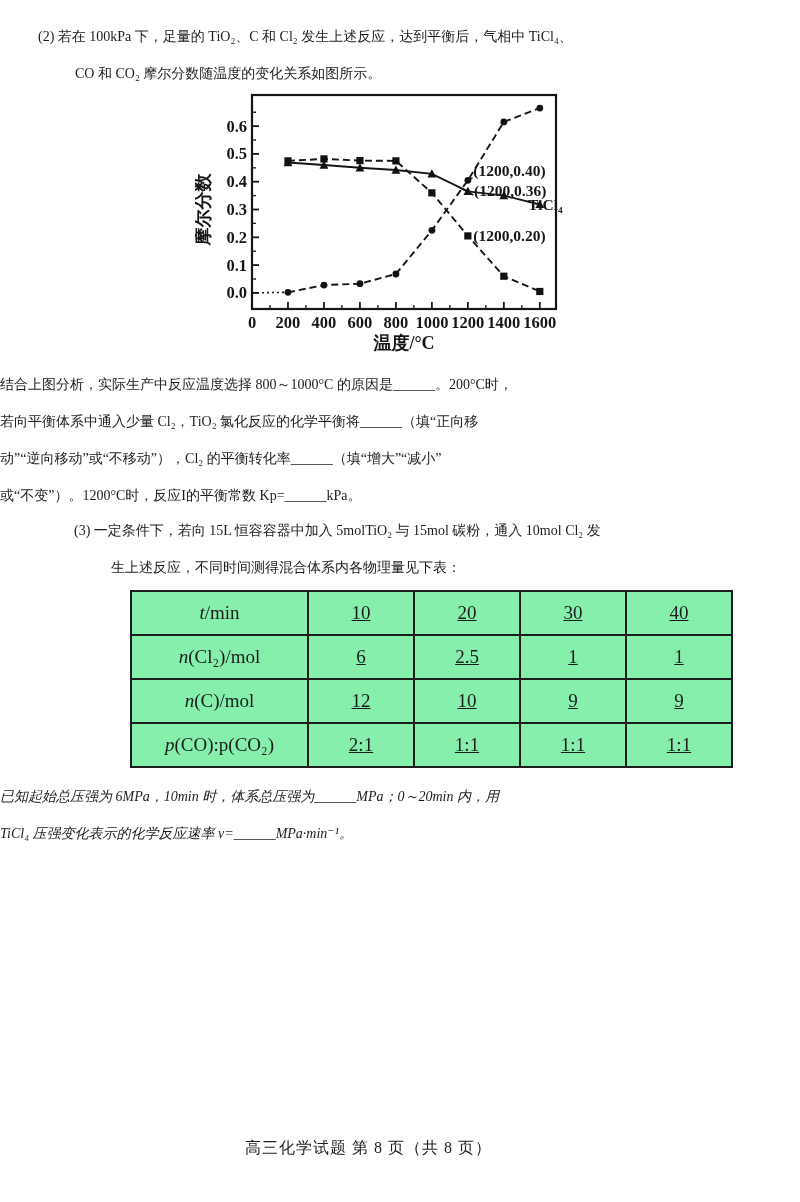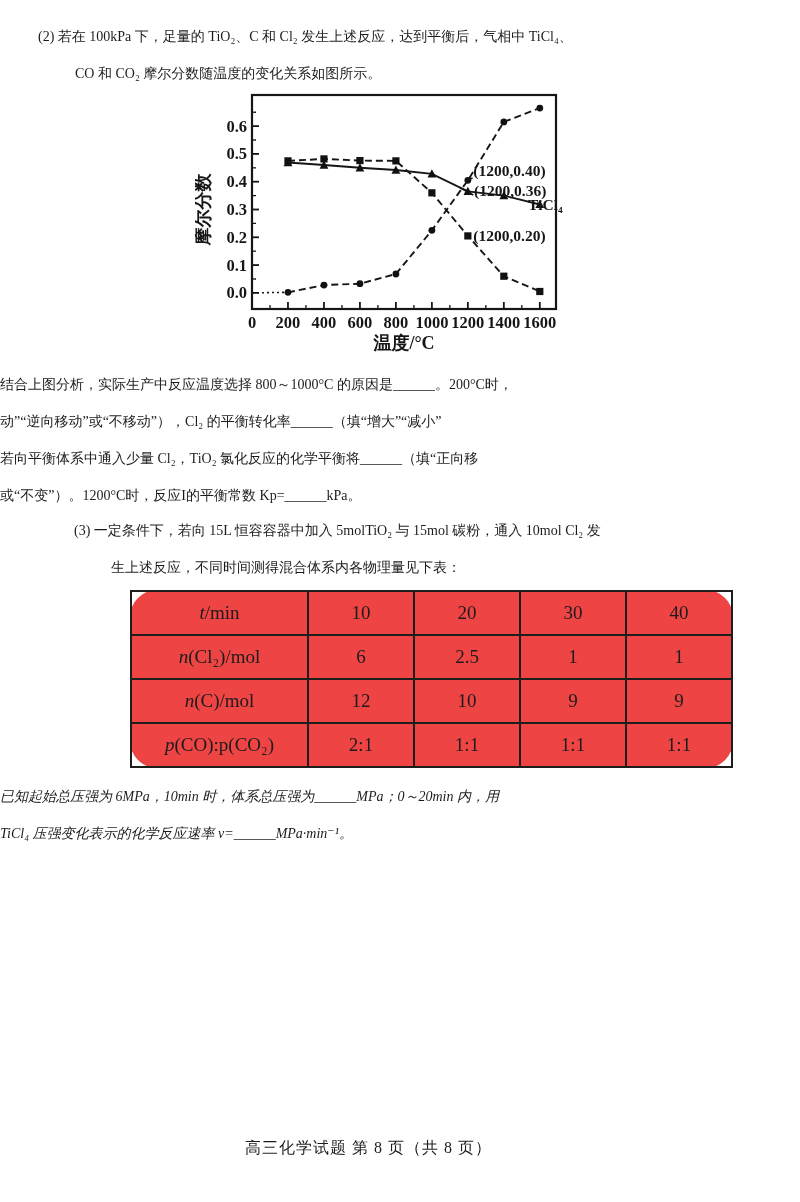--- a/index.html
+++ b/index.html
@@ -10,25 +10,25 @@
   .para{position:absolute;left:0;width:800px;}
   .ln{font-size:14px;line-height:37px;white-space:nowrap;}
   .hang .ln{margin-left:75px;}
   .hang .ln.first{margin-left:38px;}
   .flat .ln{}
   #chart{position:absolute;left:195px;top:93px;width:400px;height:260px;}
   .tick{font:600 16.5px "Liberation Serif","DejaVu Serif",serif;fill:#161616;}
   .axis-title{font:700 18px "Liberation Serif","DejaVu Serif",serif;fill:#161616;}
   .annot{font:600 15.5px "Liberation Serif","DejaVu Serif",serif;fill:#161616;}
   #tableWrap{position:absolute;left:130px;top:590px;}
-  table{border-collapse:collapse;background:#ef4444;border-radius:27px;}
+  table{border-collapse:collapse;background:#86efac;}
   td{border:2px solid #1d1d1d;height:42px;text-align:center;vertical-align:middle;
      font-size:19px;padding:0 6px;}
   td.rowlabel{width:163px;}
-  td.val{width:92px;}
+  td.val{width:92px;text-decoration:underline;}
   #footer{position:absolute;left:245px;top:1138px;font-size:16px;letter-spacing:1px;}
 </style>
 </head>
 <body>
 
 <div class="para hang" id="q2" style="top:18px;">
     <div class="ln first">(2) 若在 100kPa 下，足量的 TiO₂、C 和 Cl₂ 发生上述反应，达到平衡后，气相中 TiCl₄、</div>
     <div class="ln">CO 和 CO₂ 摩尔分数随温度的变化关系如图所示。</div>
   </div>
 
@@ -114,22 +114,22 @@
     <line x1="277.5349112426036" y1="85.09870129870131" x2="273.21775147929" y2="86.7662337662338" stroke="#161616" stroke-width="1.6"></line>
     <text x="278.2544378698225" y="83.15324675324675" text-anchor="start" class="annot">(1200,0.40)</text>
     <line x1="278.2544378698225" y1="102.05194805194806" x2="264.76331360946745" y2="94.54805194805195" stroke="#161616" stroke-width="1.6"></line>
     <text x="278.9739644970414" y="102.8857142857143" text-anchor="start" class="annot">(1200,0.36)</text>
     <text x="278.2544378698225" y="148.187012987013" text-anchor="start" class="annot">(1200,0.20)</text>
     <text x="333.1183431952663" y="116.50389610389611" text-anchor="start" class="annot">TiCl₄</text>
   </svg>
 
 <div class="para flat" id="analysis" style="top:366px;">
     <div class="ln first">结合上图分析，实际生产中反应温度选择 800～1000°C 的原因是______。200°C时，</div>
+    <div class="ln">若向平衡体系中通入少量 Cl₂，TiO₂ 氯化反应的化学平衡将______（填“正向移</div>
     <div class="ln">动”“逆向移动”或“不移动”），Cl₂ 的平衡转化率______（填“增大”“减小”</div>
-    <div class="ln">若向平衡体系中通入少量 Cl₂，TiO₂ 氯化反应的化学平衡将______（填“正向移</div>
     <div class="ln">或“不变”）。1200°C时，反应I的平衡常数 Kp=______kPa。</div>
   </div>
 
 <div class="para hang" id="q3" style="top:512px;padding-left:36px;">
     <div class="ln first">(3) 一定条件下，若向 15L 恒容容器中加入 5molTiO₂ 与 15mol 碳粉，通入 10mol Cl₂ 发</div>
     <div class="ln">生上述反应，不同时间测得混合体系内各物理量见下表：</div>
   </div>
 
 <div id="tableWrap">
   <table>

